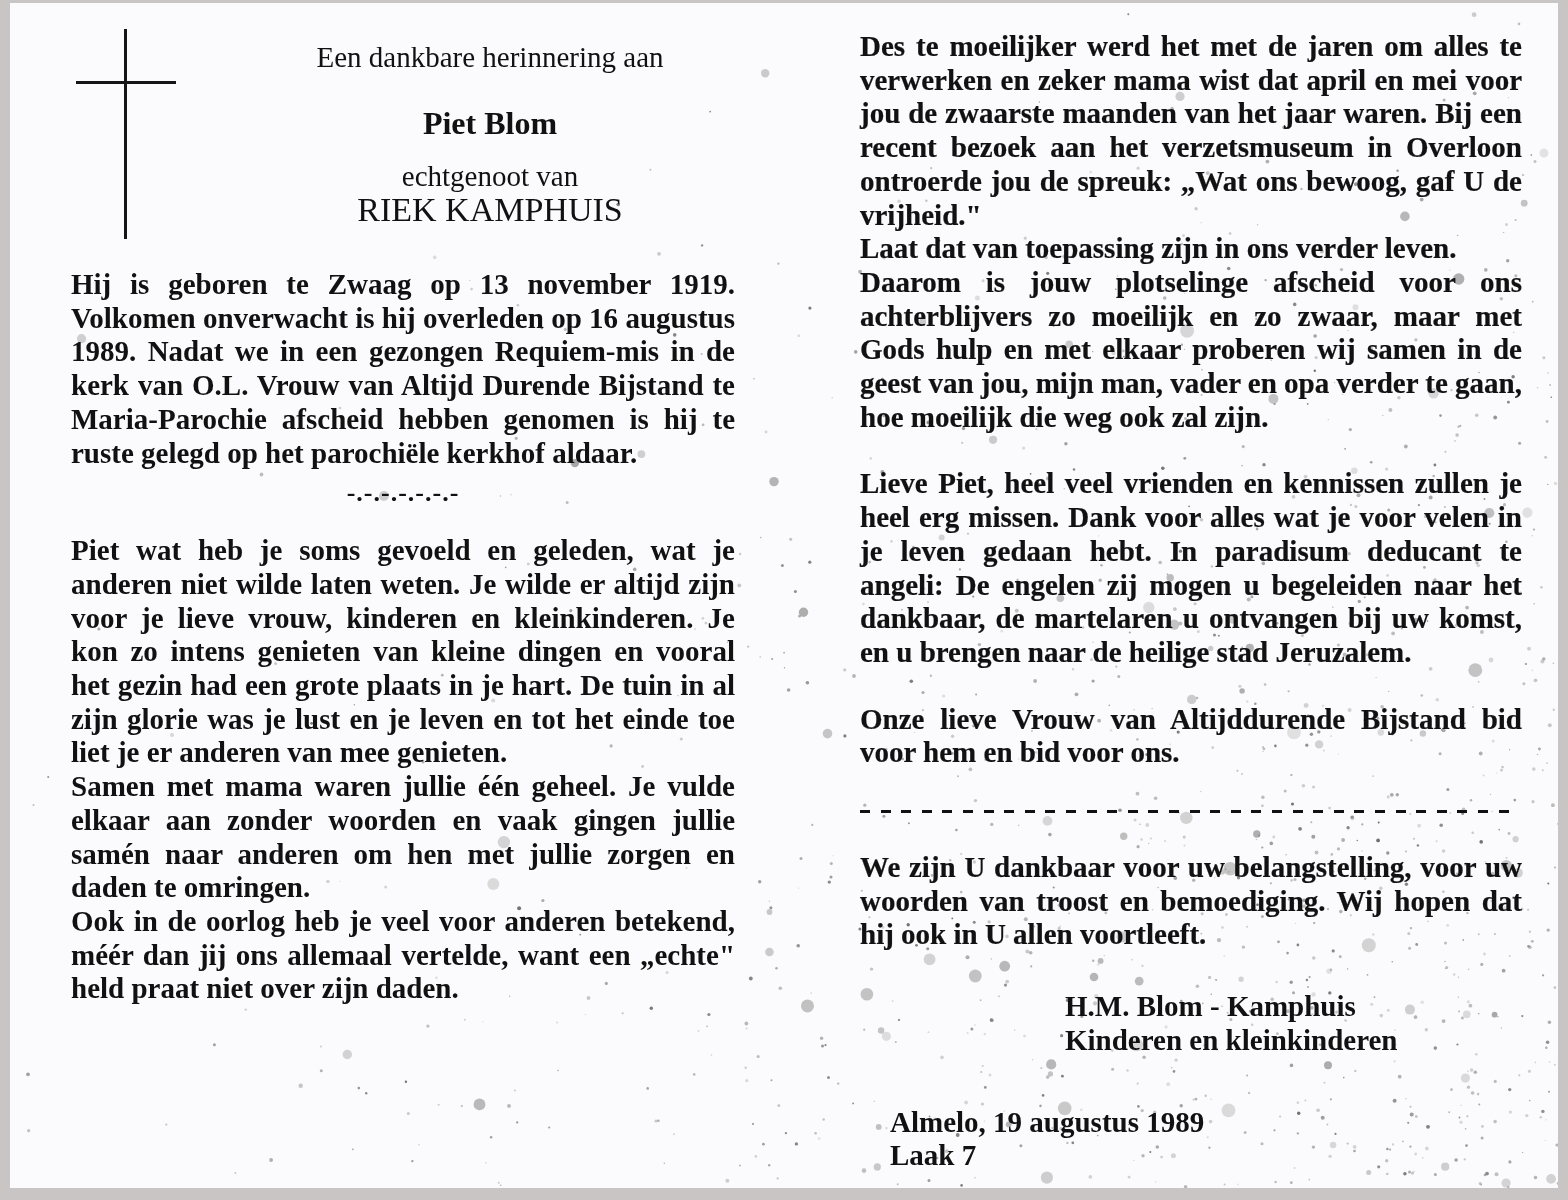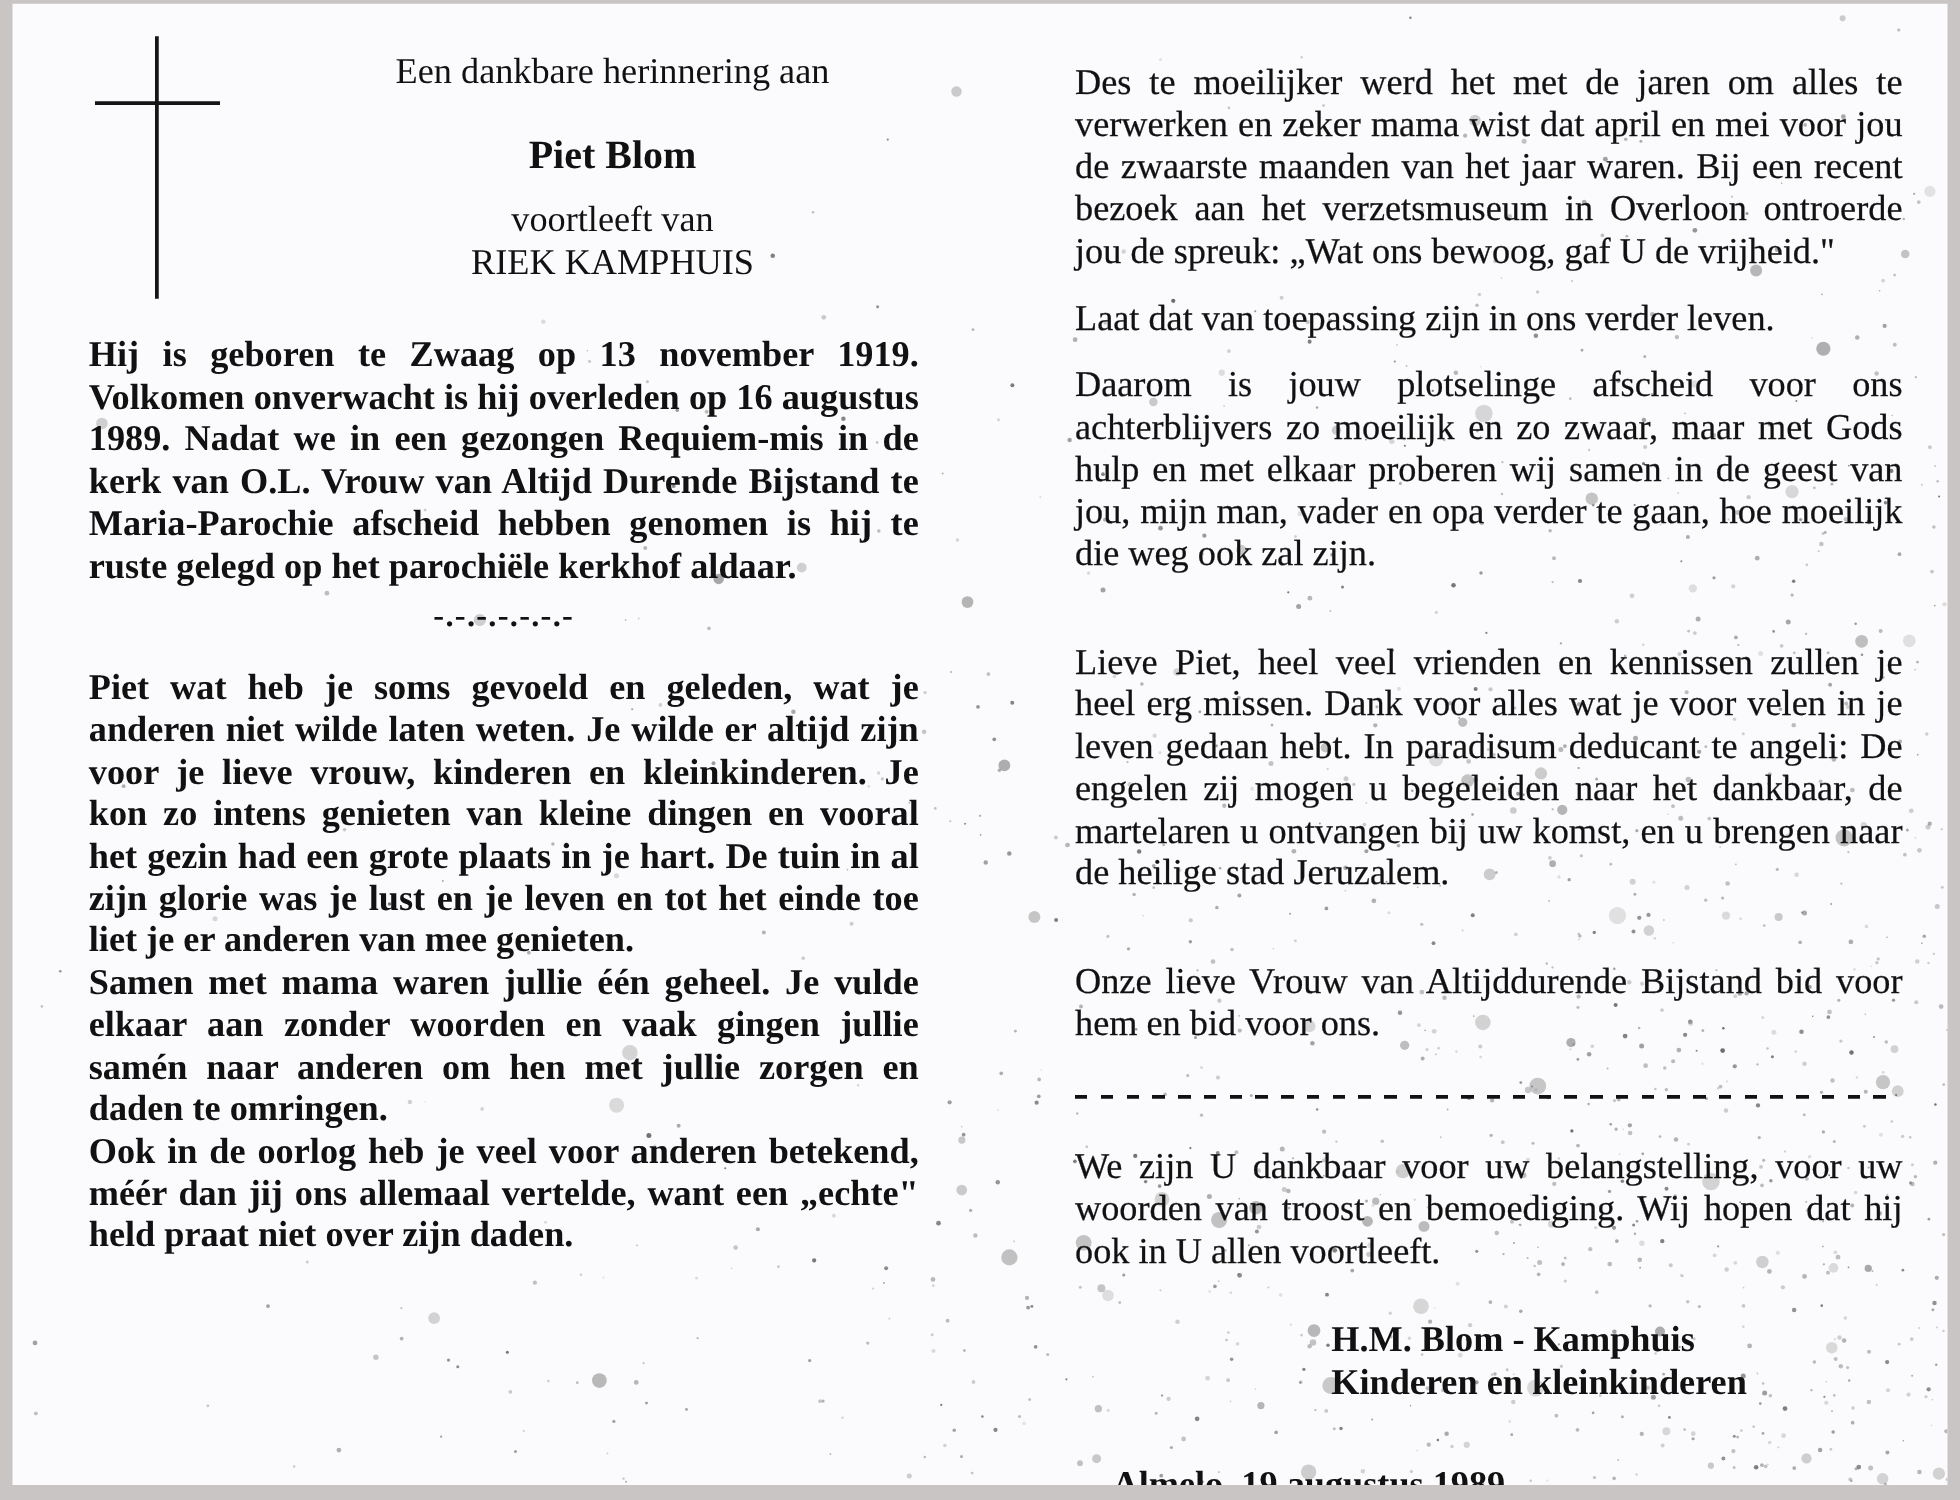--- a/index.html
+++ b/index.html
@@ -74,21 +74,21 @@
     font-weight: bold;
     margin-top: 22px;
     line-height: 48px;
   }
   .header .spouse-label {
     font-size: 29px;
     margin-top: 12px;
     line-height: 34px;
   }
   .header .spouse {
-    font-size: 29px;
+    font-size: 34px;
     line-height: 34px;
   }
   .col {
     position: absolute;
     font-size: 29px;
     line-height: 33.7px;
   }
   .col p {
     margin: 0;
     text-align: justify;
@@ -99,22 +99,21 @@
     left: 61px;
     top: 265px;
     width: 664px;
   }
   .col-right {
     left: 850px;
     top: 27px;
     width: 662px;
   }
   .col-right p {
-    font-weight: normal;
-    margin-top: 20px;
+    font-weight: bold;
     -webkit-text-stroke: 0.2px #111;
   }
   .sep-left {
     text-align: center;
     font-size: 26px;
     font-weight: bold;
     letter-spacing: 1px;
     margin: 10px 0 24px 0;
     height: 30px;
     line-height: 26px;
@@ -1264,21 +1263,21 @@
   </div>
 
   <div class="cross">
     <div class="v"></div>
     <div class="h"></div>
   </div>
 
   <div class="header">
     <div class="intro">Een dankbare herinnering aan</div>
     <div class="name">Piet Blom</div>
-    <div class="spouse-label">voortleeft van</div>
+    <div class="spouse-label">echtgenoot van</div>
     <div class="spouse">RIEK KAMPHUIS</div>
   </div>
 
   <div class="col col-left">
     <p>Hij is geboren te Zwaag op 13 november 1919. Volkomen onverwacht is hij overleden op 16 augustus 1989. Nadat we in een gezongen Requiem-mis in de kerk van O.L. Vrouw van Altijd Durende Bijstand te Maria-Parochie afscheid hebben genomen is hij te ruste gelegd op het parochiële kerkhof aldaar.</p>
     <div class="sep-left">-.-.-.-.-.-.-</div>
     <p>Piet wat heb je soms gevoeld en geleden, wat je anderen niet wilde laten weten. Je wilde er altijd zijn voor je lieve vrouw, kinderen en kleinkinderen. Je kon zo intens genieten van kleine dingen en vooral het gezin had een grote plaats in je hart. De tuin in al zijn glorie was je lust en je leven en tot het einde toe liet je er anderen van mee genieten.</p>
     <p>Samen met mama waren jullie één geheel. Je vulde elkaar aan zonder woorden en vaak gingen jullie samén naar anderen om hen met jullie zorgen en daden te omringen.</p>
     <p>Ook in de oorlog heb je veel voor anderen betekend, méér dan jij ons allemaal vertelde, want een „echte" held praat niet over zijn daden.</p>
   </div>

